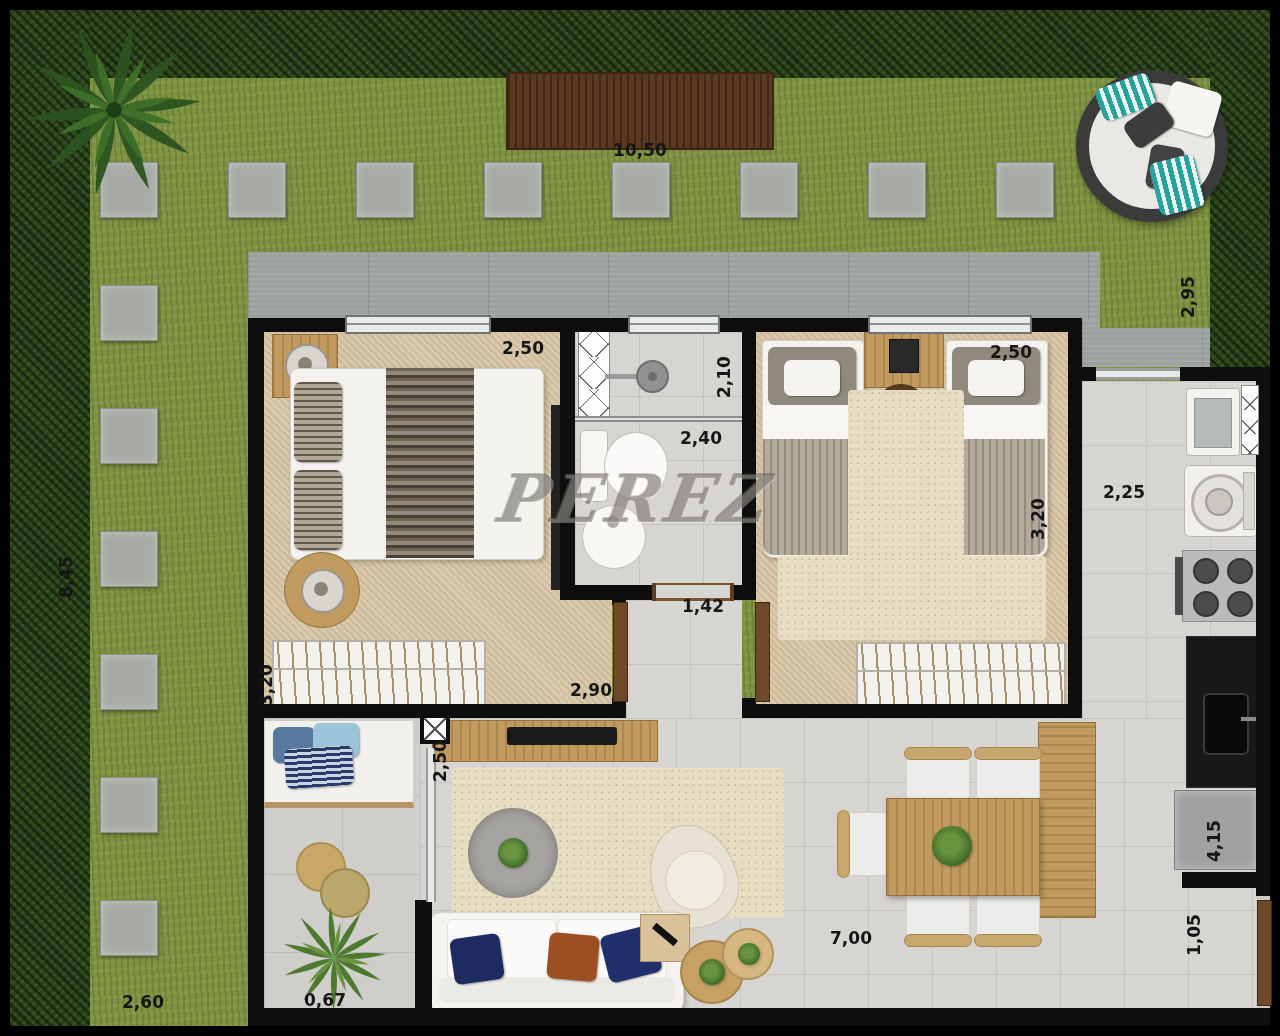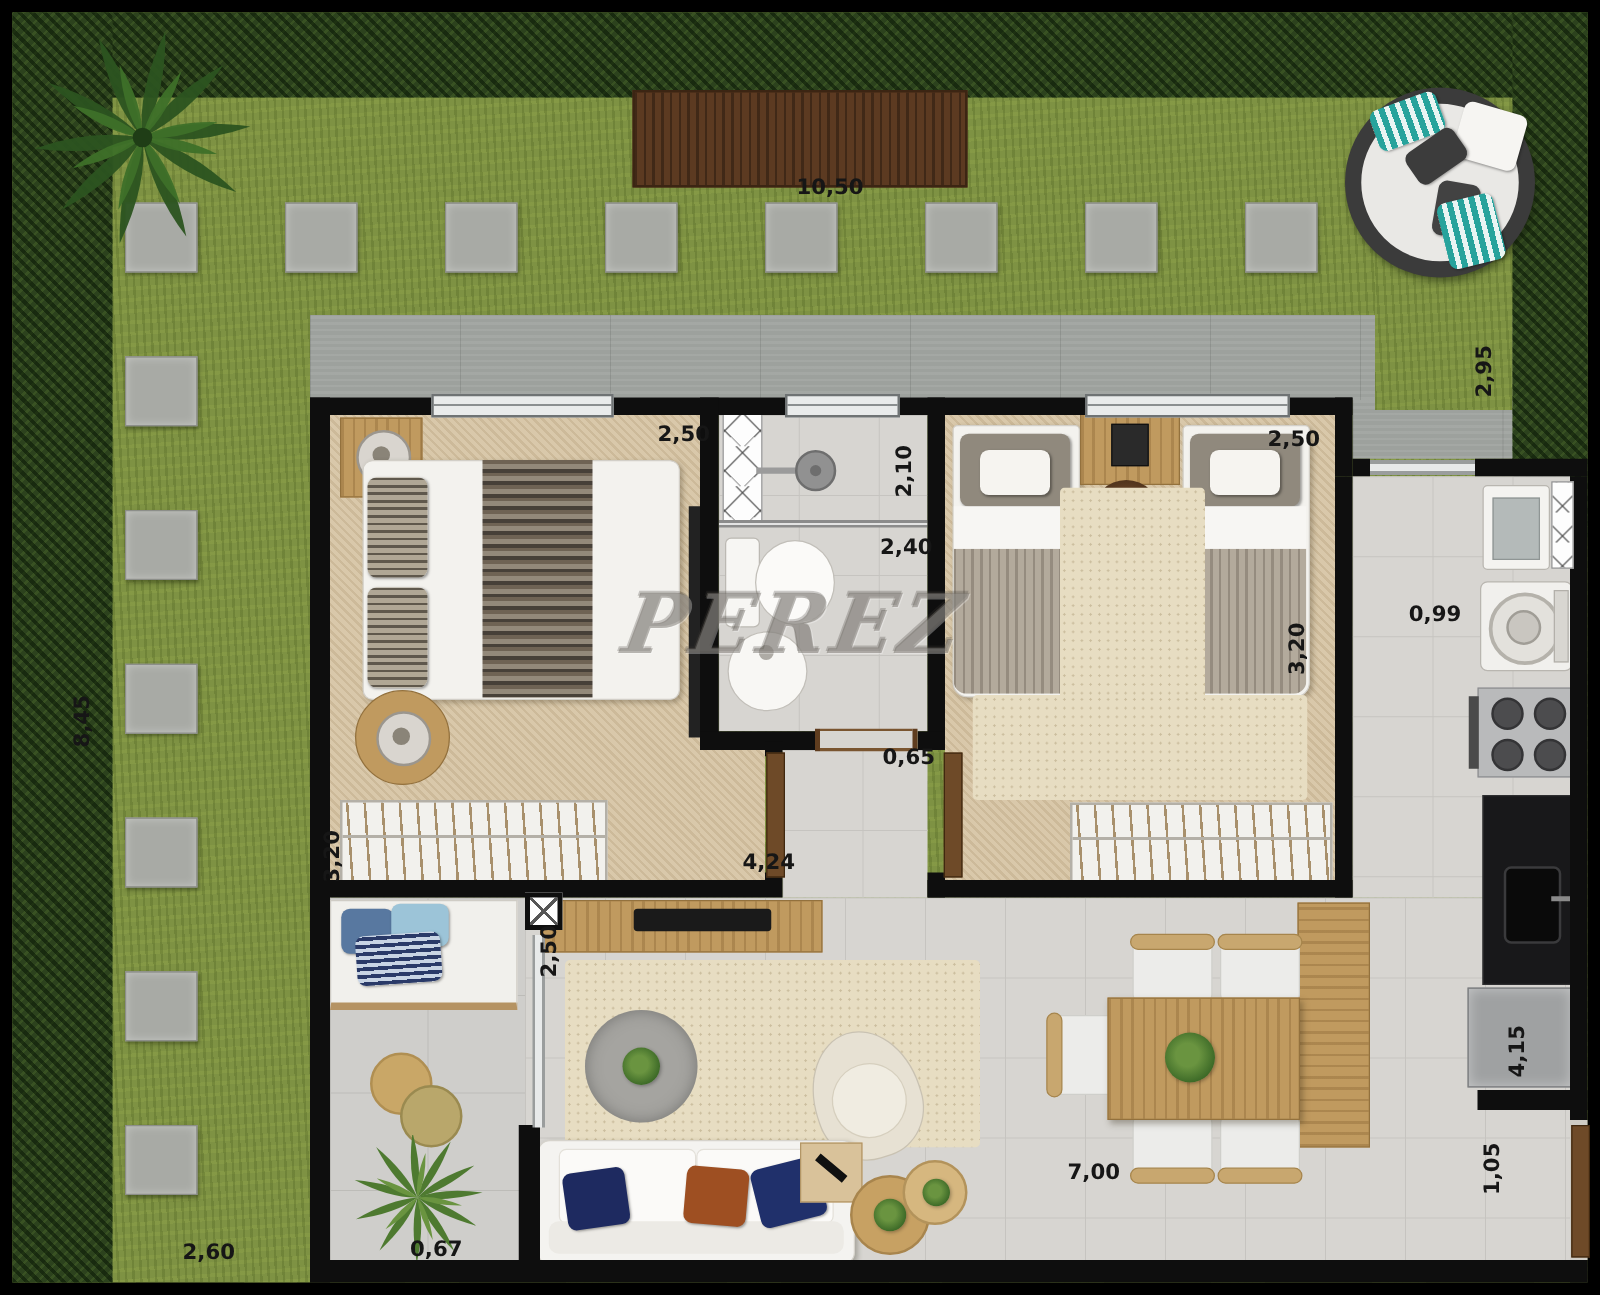--- a/index.html
+++ b/index.html
@@ -36,21 +36,21 @@
     background-image:repeating-linear-gradient(90deg,rgba(110,75,30,.25) 0 2px,transparent 2px 9px);}
   .woodv{background-color:#c09a5f;border:1px solid #93713d;
     background-image:repeating-linear-gradient(0deg,rgba(110,75,30,.25) 0 2px,transparent 2px 9px);}
   .window{background:#e9ebeb;border:2px solid #6f7374;
     background-image:linear-gradient(to bottom,transparent 6px,#8b8f90 6px,#8b8f90 8px,transparent 8px);}
   .glass-x{background-color:#fdfdfd;border:1px solid #8d8d8d;
     background-image:repeating-linear-gradient(45deg,transparent 0 9px,rgba(70,70,70,.8) 9px 10px,transparent 10px 20px),
                      repeating-linear-gradient(-45deg,transparent 0 9px,rgba(70,70,70,.8) 9px 10px,transparent 10px 20px);}
   .doorleaf{background:#6e4a28;border:1px solid #40280f;}
   .white-furn{background:#f3f2ee;border:1px solid #d2cfc8;border-radius:4px;}
-  .lbl{font-size:17px;font-weight:bold;color:#161616;line-height:20px;z-index:40;margin-left:24px;}
+  .lbl{font-size:17px;font-weight:bold;color:#161616;line-height:20px;z-index:40;}
   .vlbl{font-size:17px;font-weight:bold;color:#161616;writing-mode:vertical-rl;transform:rotate(180deg);z-index:40;}
   .wardrobe{background:#f2f1ed;border:2px solid #b4b0a7;
     background-image:linear-gradient(to bottom,transparent 26px,#b4b0a7 26px,#b4b0a7 28px,transparent 28px),
       repeating-linear-gradient(86deg,transparent 0 7px,#a8906c 7px 9px,transparent 9px 14px);}
   .pillow{border-radius:7px;box-shadow:1px 1px 2px rgba(0,0,0,.35);}
   .teal-stripe{background:repeating-linear-gradient(90deg,#27a39c 0 5px,#e9f5f3 5px 9px);}
   .navy-stripe{background:repeating-linear-gradient(0deg,#2a3a68 0 3px,#c8d4e4 3px 6px);}
   .brown-stripe{background:repeating-linear-gradient(0deg,#5f584c 0 2px,#b0a795 2px 6px);}
   .runner{background:repeating-linear-gradient(0deg,#474038 0 3px,#93897a 3px 7px,#6f6354 7px 10px);}
   .blanket{background-color:#b3aa9c;border-radius:0 0 10px 10px;
@@ -157,36 +157,36 @@
   <div class="abs pillow brown-stripe" style="left:294px;top:382px;width:48px;height:80px;"></div>
   <div class="abs pillow brown-stripe" style="left:294px;top:470px;width:48px;height:80px;"></div>
   <div class="abs" style="left:284px;top:552px;width:74px;height:74px;border-radius:50%;background:#c09a5f;border:1px solid #93713d;">
     <div class="lampring" style="left:16px;top:16px;width:40px;height:40px;background:#d9d5cf;border:2px solid #9b968e;"></div>
     <div class="lampring" style="left:29px;top:29px;width:14px;height:14px;background:#8a8478;"></div>
   </div>
   <div class="abs" style="left:551px;top:405px;width:9px;height:185px;background:#222;z-index:4;"></div>
   <div class="abs wardrobe" style="left:272px;top:640px;width:210px;height:62px;"></div>
   <div class="abs lbl" style="left:468px;top:338px;width:76px;text-align:right;">2,50</div>
   <div class="abs vlbl" style="left:256px;top:638px;width:22px;height:68px;">3,20</div>
-  <div class="abs lbl" style="left:556px;top:680px;width:70px;text-align:center;">4,24</div>
+  <div class="abs lbl" style="left:556px;top:680px;width:70px;text-align:center;">2,90</div>
 
   <div class="abs glass-x" style="left:578px;top:324px;width:30px;height:94px;background-size:30px 32px;"></div>
   <div class="abs" style="left:605px;top:374px;width:36px;height:5px;background:#9b9b9b;"></div>
   <div class="abs" style="left:636px;top:360px;width:33px;height:33px;border-radius:50%;background:#919191;border:2px solid #6e6e6e;box-sizing:border-box;">
     <div class="lampring" style="left:10px;top:10px;width:9px;height:9px;background:#6e6e6e;"></div>
   </div>
   <div class="abs" style="left:575px;top:416px;width:167px;height:6px;background:linear-gradient(to bottom,#8b8b8b 0 2px,#e3e3e3 2px 4px,#8b8b8b 4px 6px);"></div>
   <div class="abs" style="left:580px;top:430px;width:26px;height:70px;background:#f7f6f3;border:1px solid #bcb9b3;border-radius:5px;"></div>
   <div class="abs" style="left:604px;top:432px;width:62px;height:66px;background:#fbfaf8;border:1px solid #c2bfb9;border-radius:50%;"></div>
   <div class="abs" style="left:582px;top:505px;width:62px;height:62px;background:#f8f7f4;border:1px solid #c2bfb9;border-radius:50%;">
     <div class="lampring" style="left:24px;top:10px;width:12px;height:12px;background:#aeaba5;"></div>
   </div>
   <div class="abs vlbl" style="left:714px;top:330px;width:22px;height:68px;">2,10</div>
   <div class="abs lbl" style="left:666px;top:428px;width:70px;text-align:center;">2,40</div>
-  <div class="abs lbl" style="left:668px;top:596px;width:70px;text-align:center;">0,65</div>
+  <div class="abs lbl" style="left:668px;top:596px;width:70px;text-align:center;">1,42</div>
 
   <div class="abs white-furn" style="left:762px;top:340px;width:100px;height:216px;border-radius:4px 4px 12px 12px;box-shadow:2px 2px 4px rgba(60,50,30,.3);">
     <div class="abs pillow" style="left:5px;top:6px;width:88px;height:58px;background:#90897d;"></div>
     <div class="abs pillow" style="left:21px;top:19px;width:56px;height:36px;background:#f6f4f0;"></div>
     <div class="abs" style="left:0;top:64px;width:98px;height:34px;background:#f7f6f3;"></div>
     <div class="abs blanket" style="left:0;top:98px;width:98px;height:116px;"></div>
   </div>
   <div class="abs white-furn" style="left:946px;top:340px;width:100px;height:216px;border-radius:4px 4px 12px 12px;box-shadow:2px 2px 4px rgba(60,50,30,.3);">
     <div class="abs pillow" style="left:5px;top:6px;width:88px;height:58px;background:#90897d;"></div>
     <div class="abs pillow" style="left:21px;top:19px;width:56px;height:36px;background:#f6f4f0;"></div>
@@ -196,21 +196,21 @@
   <div class="abs wood" style="left:864px;top:326px;width:78px;height:60px;">
     <div class="abs" style="left:24px;top:12px;width:28px;height:32px;background:#2a2a2a;border:1px solid #111;"></div>
   </div>
   <div class="abs" style="left:874px;top:384px;width:54px;height:54px;border-radius:50%;background:radial-gradient(circle,#6e4a2c 0 35%,#55371f 65%,#3f2815 100%);"></div>
   <div class="abs rug" style="left:848px;top:390px;width:116px;height:250px;"></div>
   <div class="abs rug" style="left:778px;top:556px;width:268px;height:84px;"></div>
   <div class="abs wardrobe" style="left:856px;top:642px;width:206px;height:60px;"></div>
   <div class="abs lbl" style="left:956px;top:342px;width:76px;text-align:right;">2,50</div>
   <div class="abs vlbl" style="left:1028px;top:472px;width:22px;height:68px;">3,20</div>
 
-  <div class="abs lbl" style="left:1092px;top:482px;width:64px;text-align:center;">0,99</div>
+  <div class="abs lbl" style="left:1092px;top:482px;width:64px;text-align:center;">2,25</div>
   <div class="abs" style="left:1186px;top:388px;width:52px;height:66px;background:#f4f3f0;border:1px solid #b9b6b0;border-radius:4px;">
     <div class="abs" style="left:7px;top:9px;width:36px;height:48px;background:#b4bab9;border:1px solid #8f9594;"></div>
   </div>
   <div class="abs" style="left:1184px;top:465px;width:72px;height:70px;background:#f1f0ed;border:1px solid #b9b6b0;border-radius:6px;">
     <div class="lampring" style="left:6px;top:8px;width:52px;height:52px;background:#e3e1dc;border:3px solid #b5b2ab;"></div>
     <div class="lampring" style="left:20px;top:22px;width:24px;height:24px;background:#c9c6c0;border:2px solid #a09d96;"></div>
     <div class="abs" style="left:58px;top:6px;width:10px;height:56px;background:#d8d6d1;border:1px solid #b3b0aa;"></div>
   </div>
   <div class="abs" style="left:1182px;top:550px;width:74px;height:70px;background:#b9babb;border:1px solid #8d8e90;">
     <div class="lampring" style="left:10px;top:7px;width:22px;height:22px;background:#4c4c4e;border:2px solid #343436;"></div>

